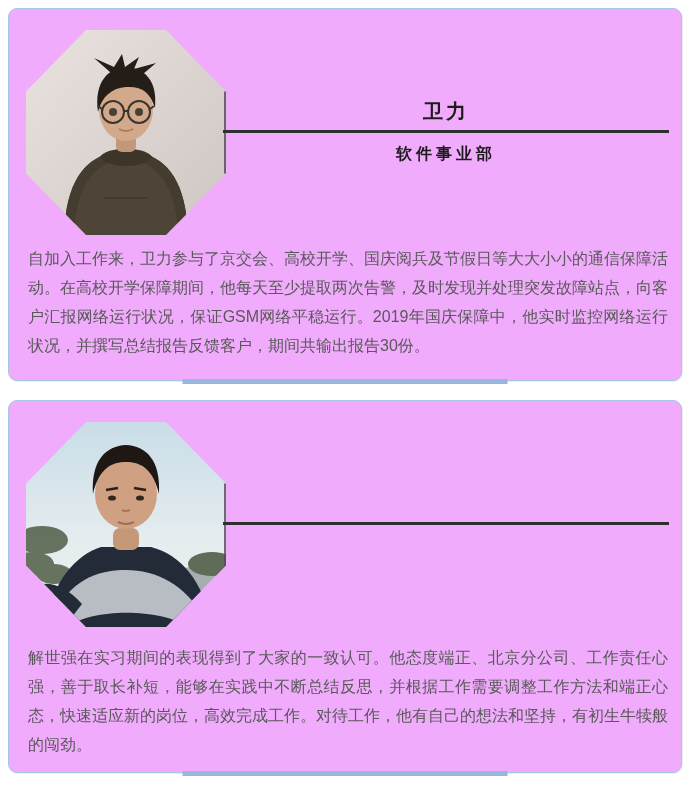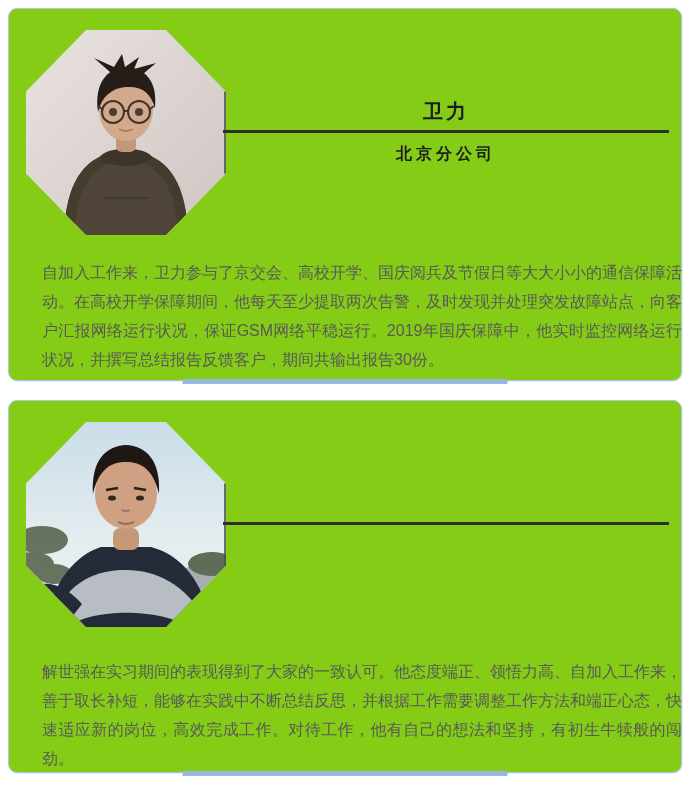--- a/index.html
+++ b/index.html
@@ -2,41 +2,41 @@
 <html><head>
 <meta charset="utf-8">
 <style>
   html,body{margin:0;padding:0;}
   body{
     width:690px;height:785px;position:relative;background:#ffffff;
     font-family:"Liberation Sans","DejaVu Sans",sans-serif;overflow:hidden;
   }
   .card{
     position:absolute;left:8px;width:672px;height:371px;
-    background:#84cc16;border:1px solid #abc5e4;border-radius:9px;
+    background:#f0abfc;border:1px solid #abc5e4;border-radius:9px;
     box-shadow:1px 1px 0 rgba(120,140,170,0.15);
   }
   .card.c1{top:8px;}
   .card.c2{top:400px;}
   .photo-wrap{position:absolute;left:17px;top:21px;width:200px;height:205px;}
   .name{
     position:absolute;left:214px;top:89px;width:446px;text-align:center;
     font-family:"Liberation Serif","DejaVu Serif",serif;
     font-size:20px;font-weight:700;color:#1c1c1c;letter-spacing:3px;line-height:26px;
   }
   .rule{
     position:absolute;left:214px;top:121px;width:446px;height:3px;background:#2f2f2f;
   }
   .dept{
     position:absolute;left:214px;top:133px;width:446px;text-align:center;
     font-family:"Liberation Serif","DejaVu Serif",serif;
     font-size:16px;font-weight:700;color:#1c1c1c;letter-spacing:4px;line-height:24px;
   }
   .bio{
-    position:absolute;left:17px;top:233px;width:640px;margin:16px;
+    position:absolute;left:17px;top:233px;width:640px;margin:2px;
     font-size:16px;line-height:29px;color:#595959;text-align:justify;
   }
   .c2 .bio{top:240px;}
   .accent-bar{
     position:absolute;left:50%;transform:translateX(-50%);bottom:-4px;
     width:325px;height:5px;background:#98b7dd;
   }
 </style>
 </head>
 <body>
@@ -71,21 +71,21 @@
         <circle cx="87" cy="82" r="4" fill="#4a3f35"></circle>
         <circle cx="113" cy="82" r="4" fill="#4a3f35"></circle>
         <path d="M93,99 Q100,103 107,99" stroke="#a97c5e" stroke-width="2" fill="none"></path>
         <path d="M78,168 L122,168" stroke="#433a2e" stroke-width="2"></path>
       </g>
       <line x1="199" y1="61.5" x2="199" y2="143.5" stroke="#4d4d4d" stroke-width="1.6"></line>
     </svg>
   </div>
   <div class="name">卫力</div>
   <div class="rule"></div>
-  <div class="dept">北京分公司</div>
+  <div class="dept">软件事业部</div>
   <p class="bio">自加入工作来，卫力参与了京交会、高校开学、国庆阅兵及节假日等大大小小的通信保障活动。在高校开学保障期间，他每天至少提取两次告警，及时发现并处理突发故障站点，向客户汇报网络运行状况，保证GSM网络平稳运行。2019年国庆保障中，他实时监控网络运行状况，并撰写总结报告反馈客户，期间共输出报告30份。</p>
   <div class="accent-bar"></div>
 </div>
 
 <div class="card c2">
   <div class="photo-wrap">
     <svg width="200" height="205" viewBox="0 0 200 205">
       <defs>
         <clipPath id="oct2">
             <polygon points="60,0 140,0 200,61.5 200,143.5 140,205 60,205 0,143.5 0,61.5"></polygon>
@@ -116,15 +116,15 @@
         <path d="M108,66 L120,68" stroke="#2b2018" stroke-width="2.5" fill="none"></path>
         <ellipse cx="86" cy="76" rx="4" ry="2.6" fill="#33261d"></ellipse>
         <ellipse cx="114" cy="76" rx="4" ry="2.6" fill="#33261d"></ellipse>
         <path d="M96,88 Q100,90 104,88" stroke="#a5765a" stroke-width="2" fill="none"></path>
         <path d="M92,100 Q100,104 108,100" stroke="#9c6f52" stroke-width="2" fill="none"></path>
       </g>
       <line x1="199" y1="61.5" x2="199" y2="143.5" stroke="#4d4d4d" stroke-width="1.6"></line>
     </svg>
   </div>
   <div class="rule"></div>
-  <p class="bio">解世强在实习期间的表现得到了大家的一致认可。他态度端正、领悟力高、自加入工作来，善于取长补短，能够在实践中不断总结反思，并根据工作需要调整工作方法和端正心态，快速适应新的岗位，高效完成工作。对待工作，他有自己的想法和坚持，有初生牛犊般的闯劲。</p>
+  <p class="bio">解世强在实习期间的表现得到了大家的一致认可。他态度端正、北京分公司、工作责任心强，善于取长补短，能够在实践中不断总结反思，并根据工作需要调整工作方法和端正心态，快速适应新的岗位，高效完成工作。对待工作，他有自己的想法和坚持，有初生牛犊般的闯劲。</p>
   <div class="accent-bar"></div>
 </div>
 
 </body></html>

